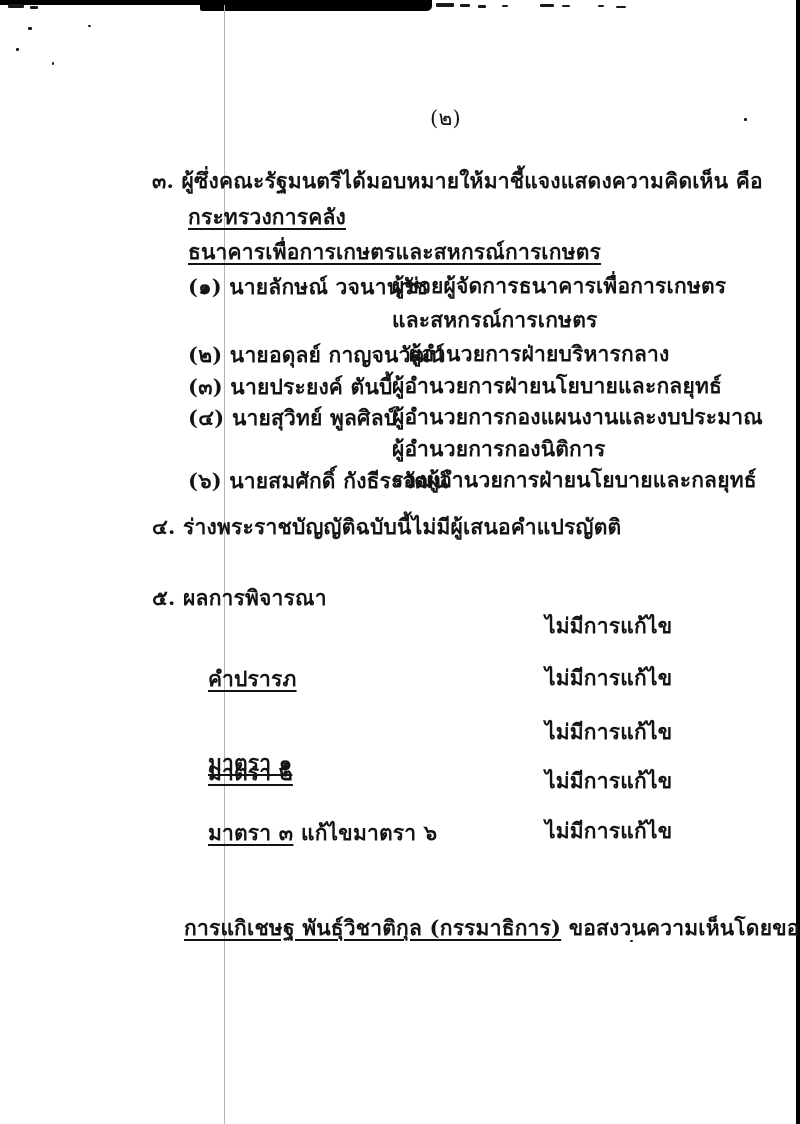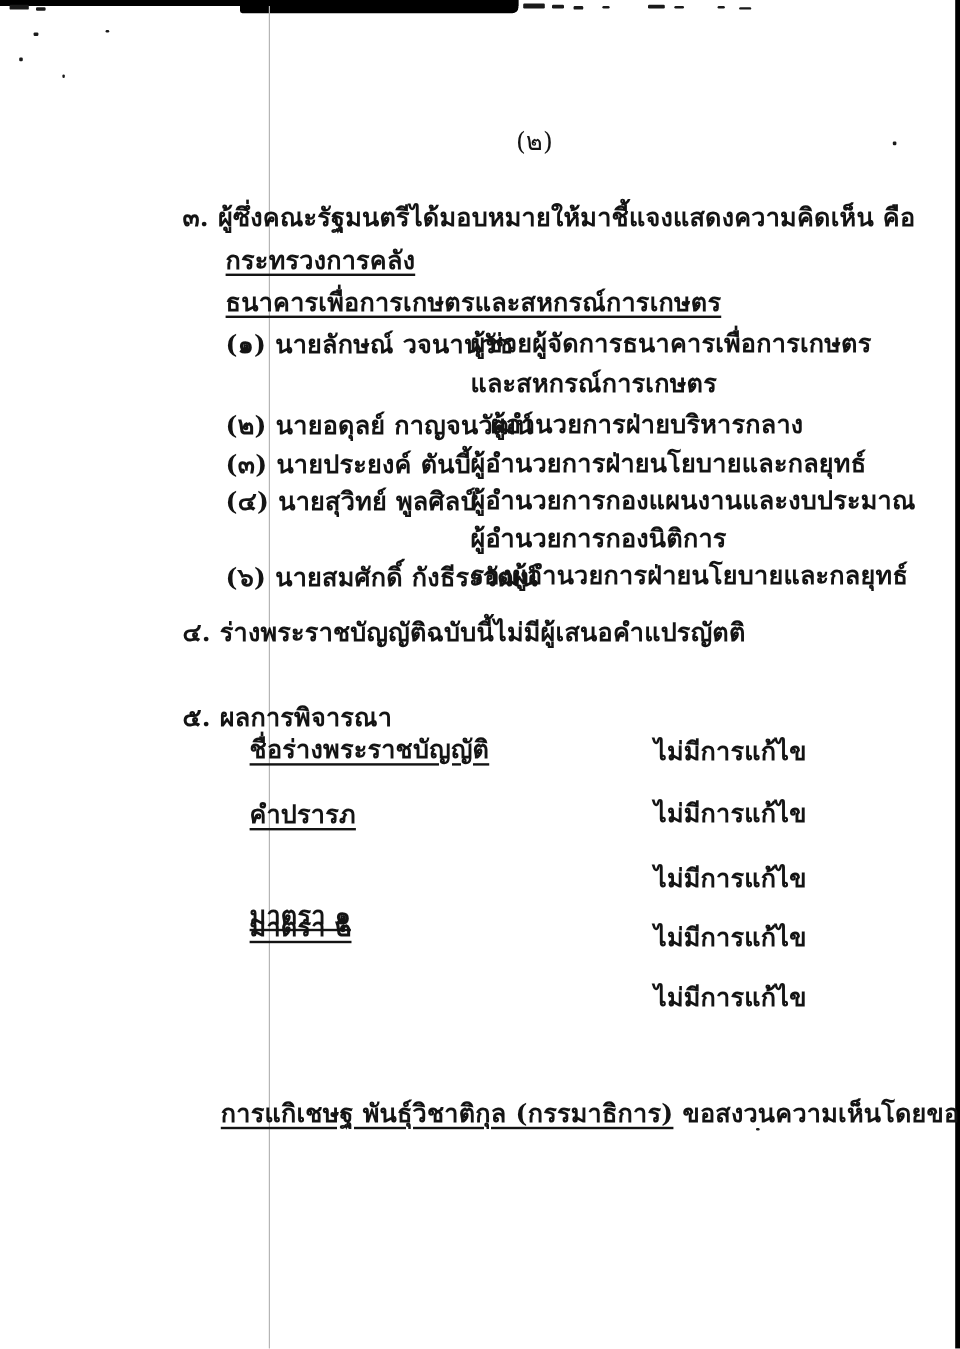--- a/index.html
+++ b/index.html
@@ -89,28 +89,28 @@
   <div class="t r3p">ผู้อำนวยการฝ่ายนโยบายและกลยุทธ์</div>
   <div class="t r4n">(๔) นายสุวิทย์ พูลศิลป์</div>
   <div class="t r4p">ผู้อำนวยการกองแผนงานและงบประมาณ</div>
   <div class="t r5p">ผู้อำนวยการกองนิติการ</div>
   <div class="t r6n">(๖) นายสมศักดิ์ กังธีระวัฒน์</div>
   <div class="t r6p">รองผู้อำนวยการฝ่ายนโยบายและกลยุทธ์</div>
 
   <div class="t l-item4">๔. ร่างพระราชบัญญัติฉบับนี้ไม่มีผู้เสนอคำแปรญัตติ</div>
   <div class="t l-item5">๕. ผลการพิจารณา</div>
 
-  <div class="t t1"><span class="u">ชื่อร่างพระราชบัญญัติ</span><span></span></div>
   <div class="t s1">ไม่มีการแก้ไข</div>
   <div class="t t2"><span class="u">คำปรารภ</span><span></span></div>
   <div class="t s2">ไม่มีการแก้ไข</div>
   <div class="t t3"><span class="u">มาตรา ๑</span><span></span></div>
   <div class="t s3">ไม่มีการแก้ไข</div>
   <div class="t t4"><span class="u">มาตรา ๒</span><span></span></div>
   <div class="t s4">ไม่มีการแก้ไข</div>
+  <div class="t t5"><span class="u">มาตรา ๓</span><span> แก้ไขมาตรา ๖</span></div>
   <div class="t s5">ไม่มีการแก้ไข</div>
 
 
   <div class="t l-res1">
     <span class="u">การแกิเชษฐ พันธุ์วิชาติกุล (กรรมาธิการ)</span><span> ขอสงวนความเห็นโดยขอให้แก้ความ</span>
   </div>
 
 </div>
 
 </body></html>

